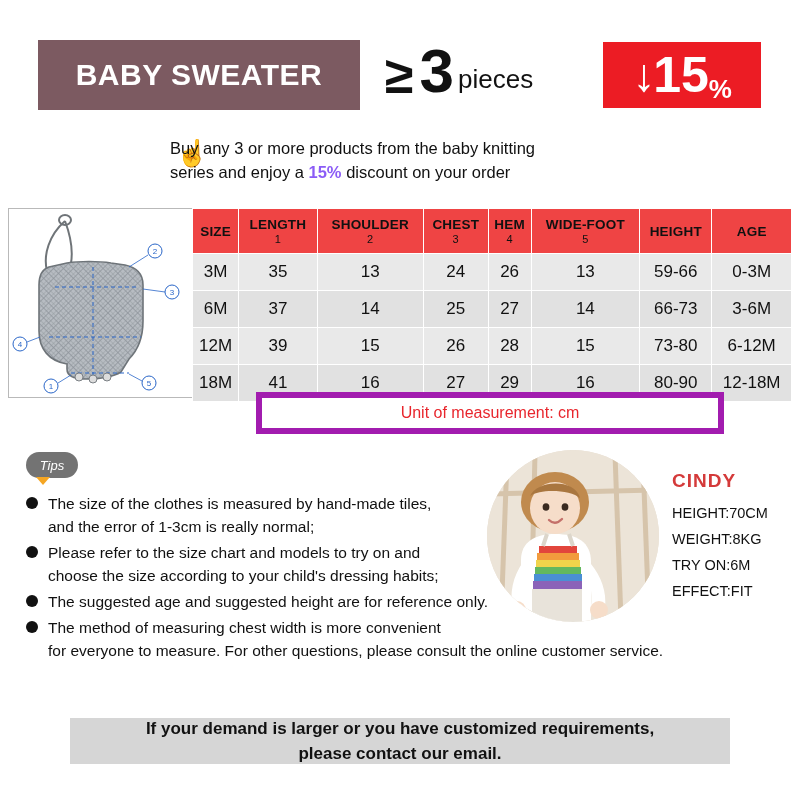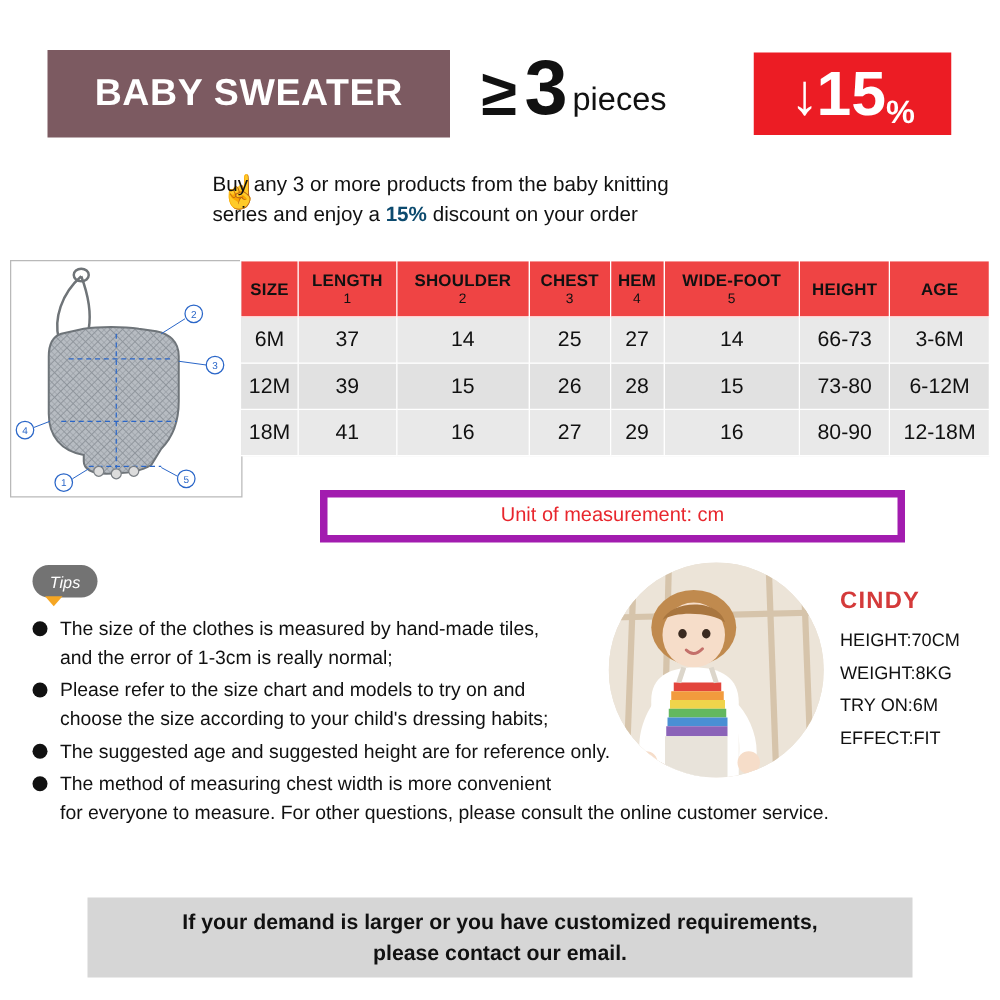--- a/index.html
+++ b/index.html
@@ -93,21 +93,21 @@
 
   .promo-line {
     position: absolute;
     left: 170px; top: 136px;
     width: 600px;
     font-size: 16.5px;
     line-height: 24px;
     color: #111;
   }
   .promo-line .hl {
-    color: #0c4a6e;
+    color: #8b5cf6;
     font-weight: bold;
   }
   .hand-icon {
     position: absolute;
     left: 176px; top: 138px;
     width: 26px; height: 36px;
     color: #8d8d8d;
     font-size: 26px;
     line-height: 30px;
   }
@@ -237,21 +237,21 @@
   .model-line {
     font-size: 14.5px;
     line-height: 26px;
     color: #111;
   }
 
   
   .footer {
     position: absolute;
     left: 70px; top: 718px;
-    width: 660px; height: 64px;
+    width: 660px; height: 46px;
     background: #d6d6d6;
     display: flex;
     flex-direction: column;
     align-items: center;
     justify-content: center;
   }
   .footer div {
     font-size: 17px;
     font-weight: bold;
     color: #111;
@@ -338,20 +338,30 @@
       <th><span>LENGTH</span><span class="subnum">1</span></th>
       <th><span>SHOULDER</span><span class="subnum">2</span></th>
       <th><span>CHEST</span><span class="subnum">3</span></th>
       <th><span>HEM</span><span class="subnum">4</span></th>
       <th><span>WIDE-FOOT</span><span class="subnum">5</span></th>
       <th><span>HEIGHT</span></th>
       <th><span>AGE</span></th>
     </tr>
   </thead>
   <tbody>
+    <tr>
+      <td>3M</td>
+      <td>35</td>
+      <td>13</td>
+      <td>24</td>
+      <td>26</td>
+      <td>13</td>
+      <td>59-66</td>
+      <td>0-3M</td>
+    </tr>
     <tr>
       <td>6M</td>
       <td>37</td>
       <td>14</td>
       <td>25</td>
       <td>27</td>
       <td>14</td>
       <td>66-73</td>
       <td>3-6M</td>
     </tr>

